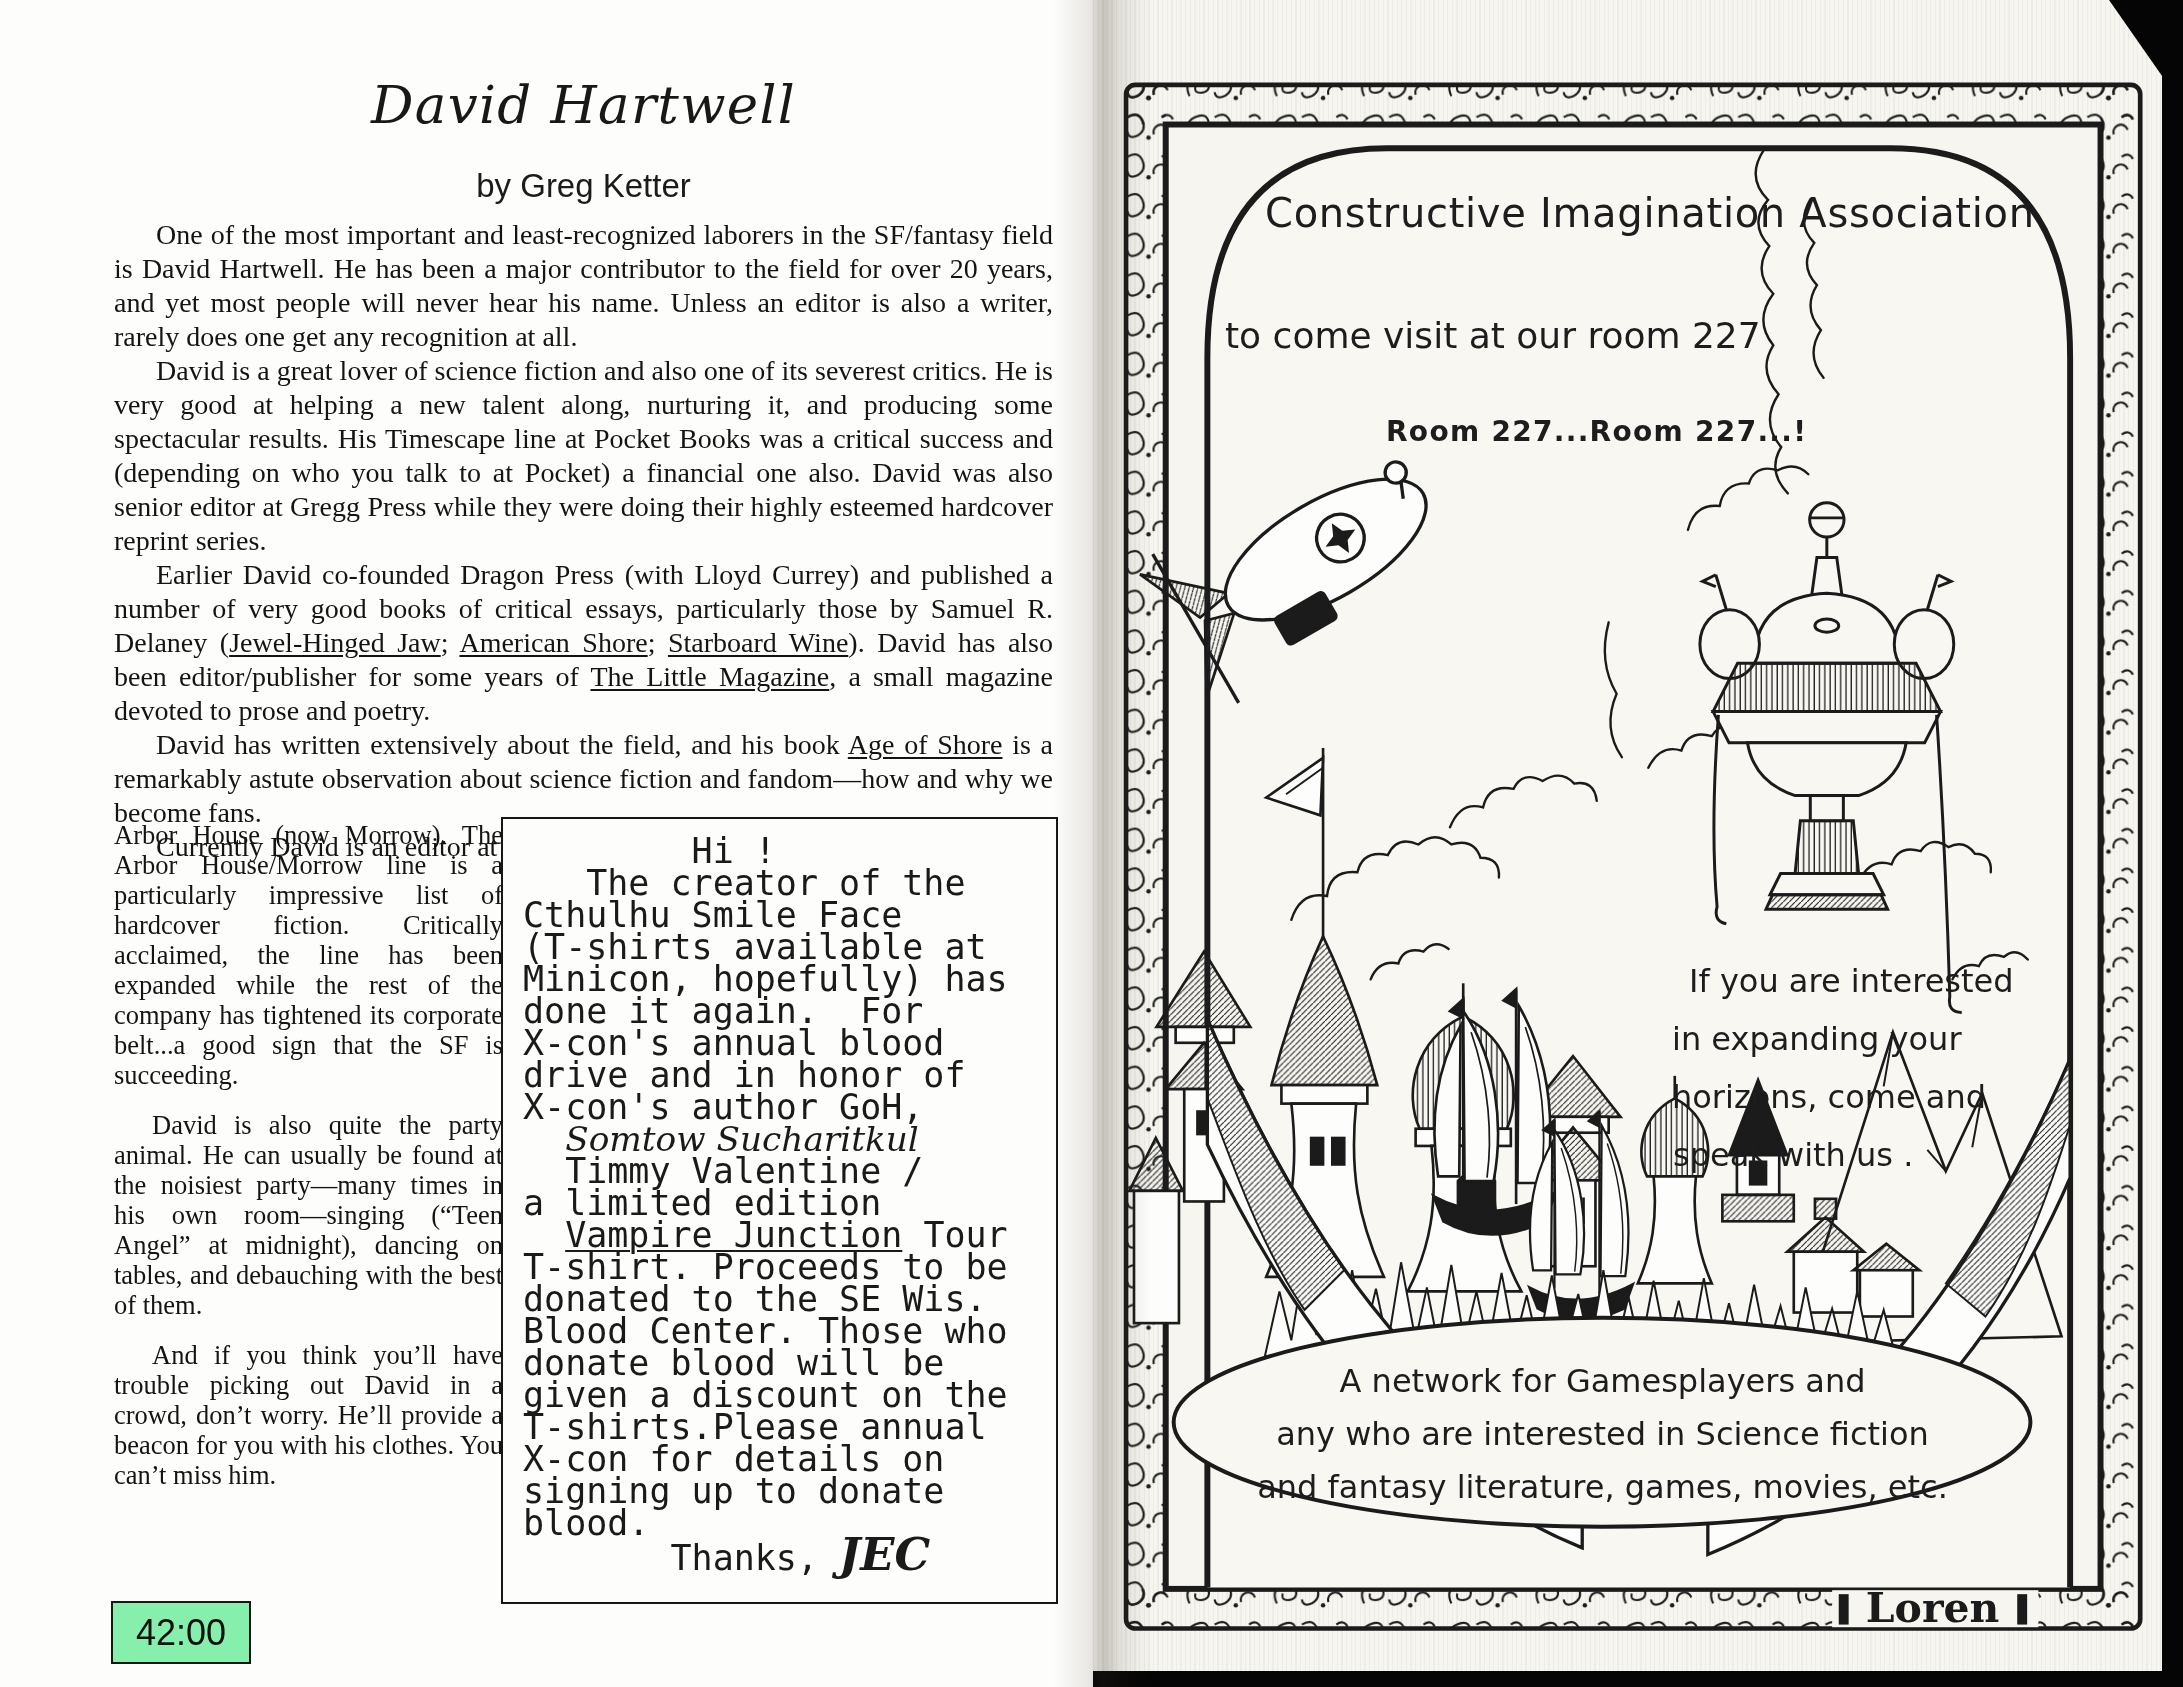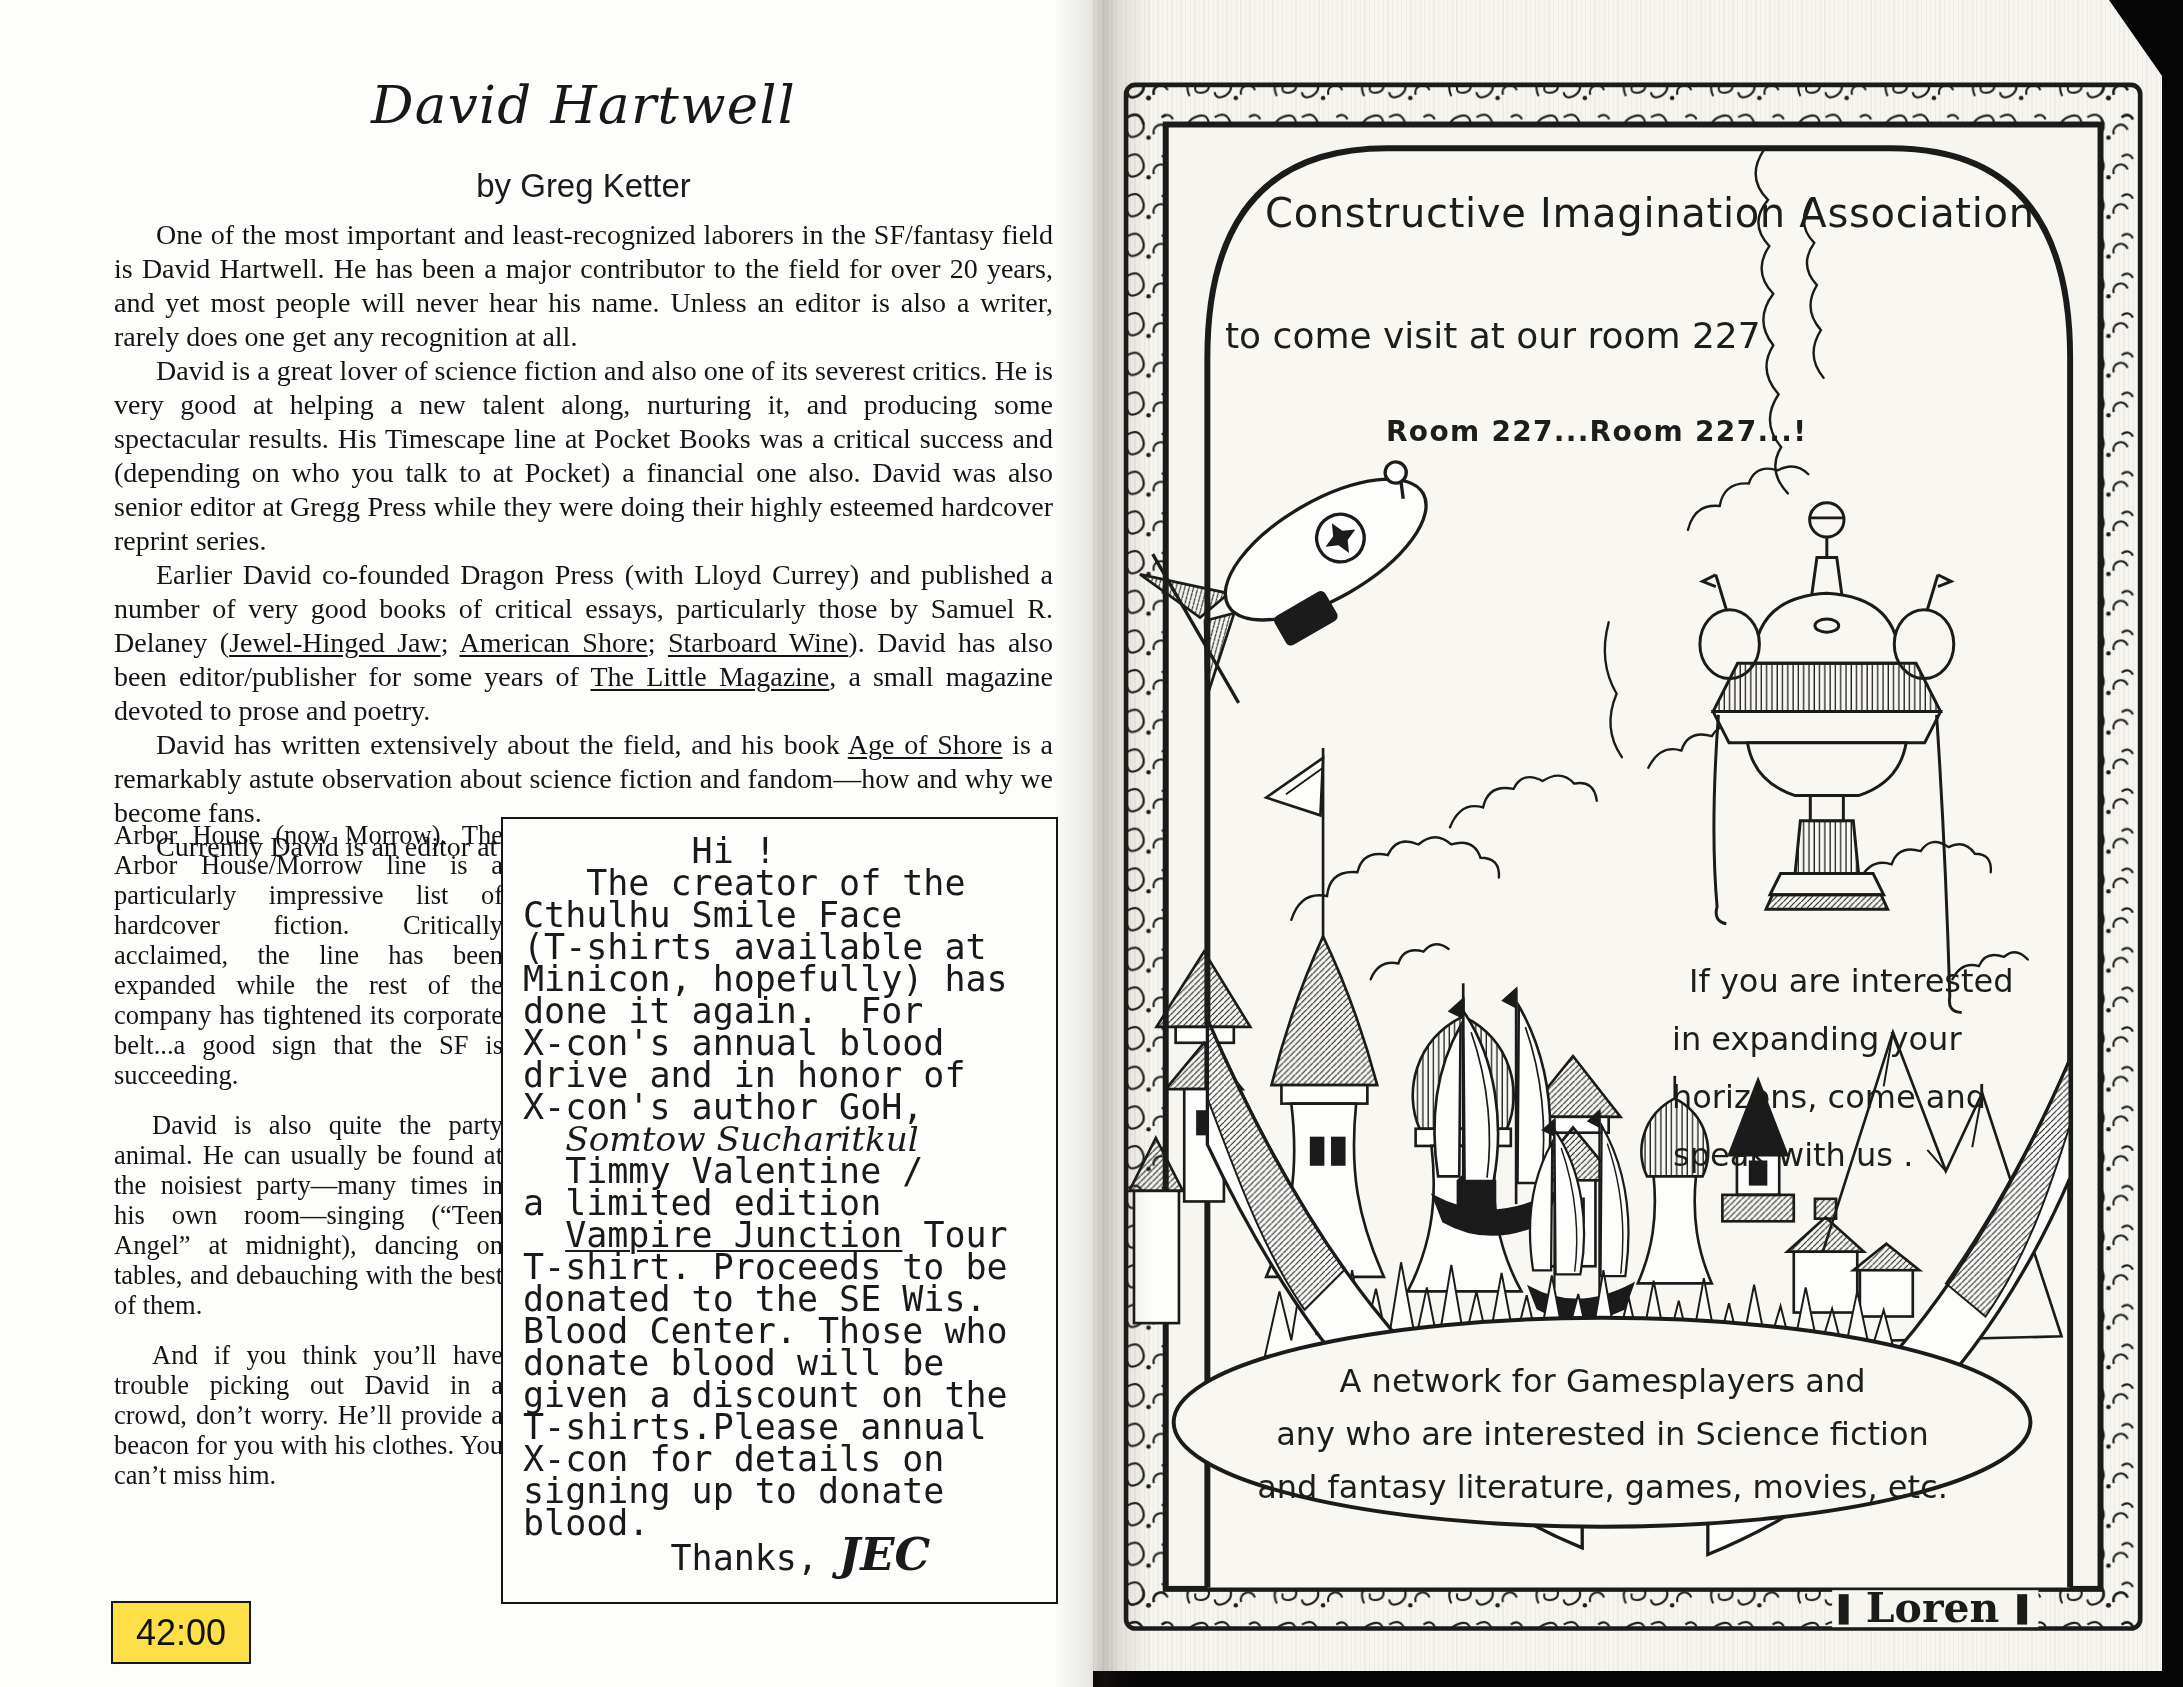--- a/index.html
+++ b/index.html
@@ -28,21 +28,21 @@
   
   #insert-box{position:absolute;left:501px;top:817px;width:557px;height:787px;border:2.6px solid #161616;
         box-sizing:border-box;padding:16px 0 0 20px;background:#fdfdfb;
         font-family:"DejaVu Sans Mono",monospace;font-size:35px;line-height:32px;color:#1a1a1a;}
   .tline{white-space:pre;}
   .scr{font-family:"DejaVu Serif",serif;font-style:italic;font-size:0.98em;}
   .sig{font-family:"DejaVu Serif",serif;font-style:italic;font-weight:bold;font-size:1.28em;}
   
   #page-stamp{position:absolute;left:111px;top:1601px;width:140px;height:63px;border:2.6px solid #161616;
         box-sizing:border-box;display:flex;align-items:center;justify-content:center;
-        font-family:"Liberation Sans",sans-serif;font-size:36px;color:#111;background:#fde047;}
+        font-family:"Liberation Sans",sans-serif;font-size:36px;color:#111;background:#86efac;}
   
   .hand{position:absolute;font-family:"DejaVu Sans",sans-serif;color:#1d1d1d;white-space:nowrap;}
   #rp-title1{left:1265px;top:173px;font-size:40px;letter-spacing:0.7px;margin-top:17px;}
   #rp-title2{left:1321px;top:265px;font-size:36px;}
   #rp-title3{left:1225px;top:315px;font-size:36px;}
   #rp-banner{left:1386px;top:415px;font-size:28px;letter-spacing:1.3px;font-weight:bold;}
   #rp-side{left:1672px;top:952px;font-size:32px;line-height:58px;}
   #rp-side div{white-space:nowrap;}
   #rp-side div:nth-child(1){padding-left:17px;}
   #rp-side div:nth-child(4){padding-left:1px;}

